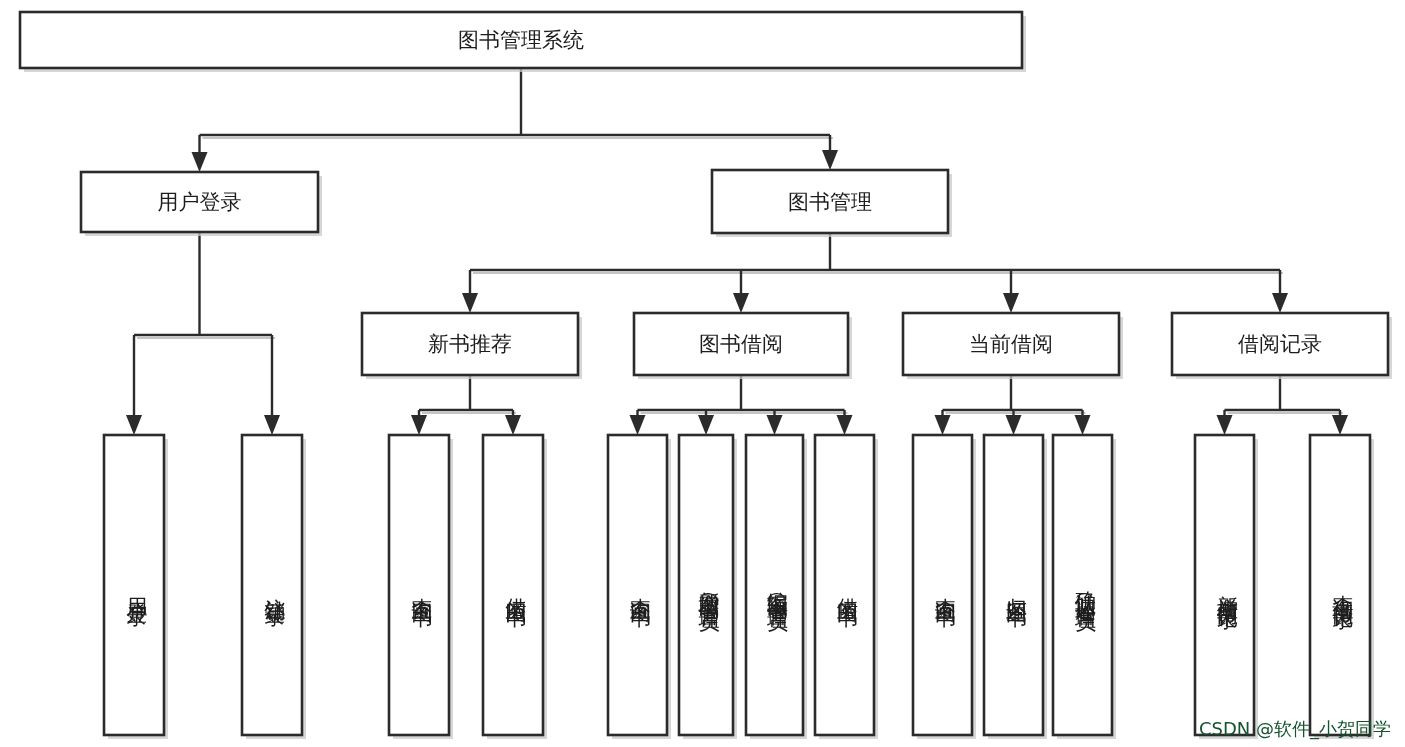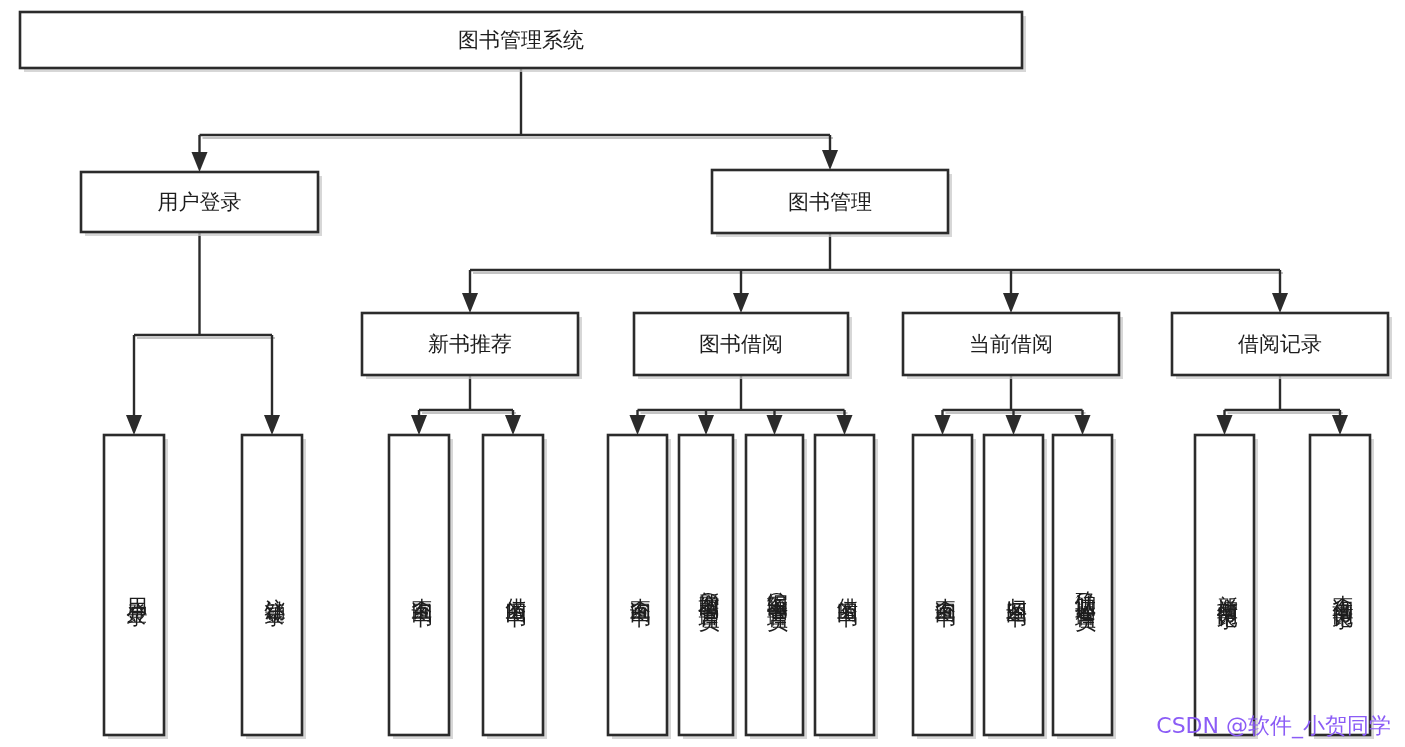--- a/index.html
+++ b/index.html
@@ -71,22 +71,22 @@
     white-space: nowrap;
     text-align: center;
     pointer-events: none;
     user-select: none;
   }
   .watermark {
     position: absolute;
     right: 14px;
     bottom: 6px;
     font-family: "DejaVu Sans", "Liberation Sans", sans-serif;
-    font-size: 22px;
-    color: #8b5cf6;
+    font-size: 18px;
+    color: #14532d;
     white-space: nowrap;
     user-select: none;
     margin-left: 44px;
   }
 </style>
 </head>
 <body>
 
 <div id="diagram-root">
 

